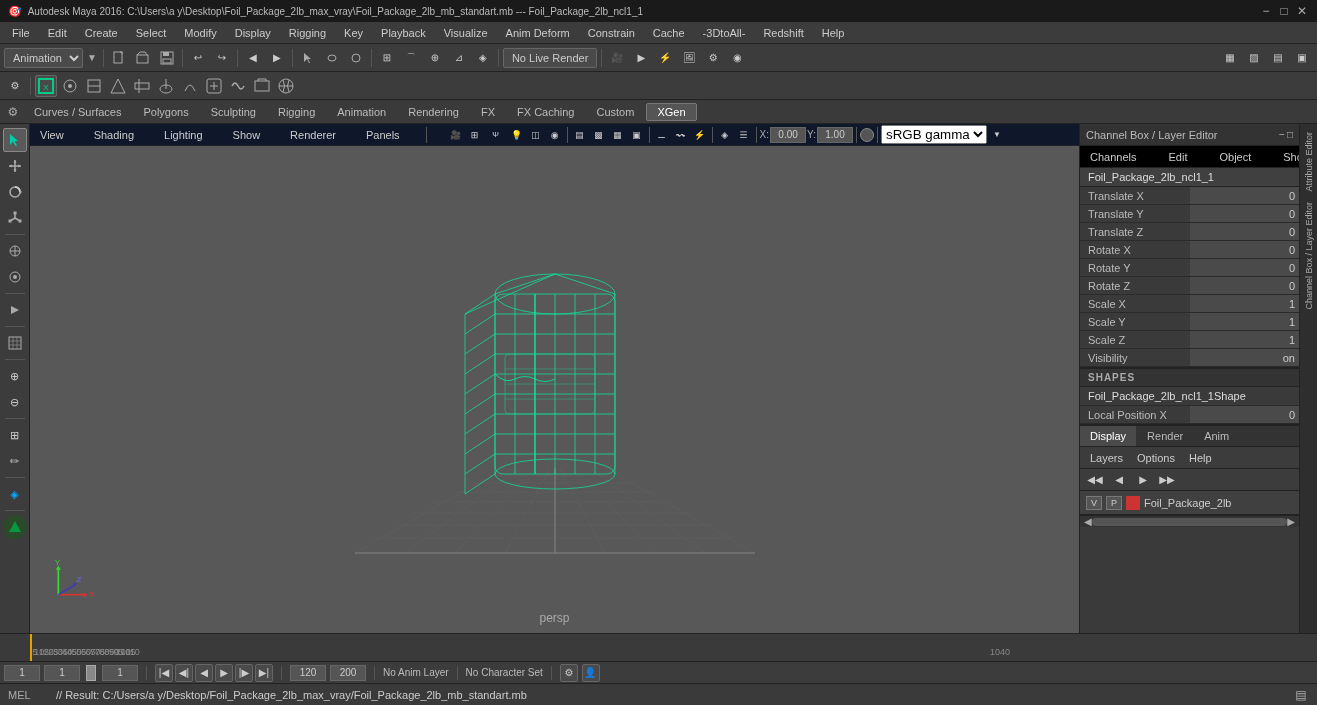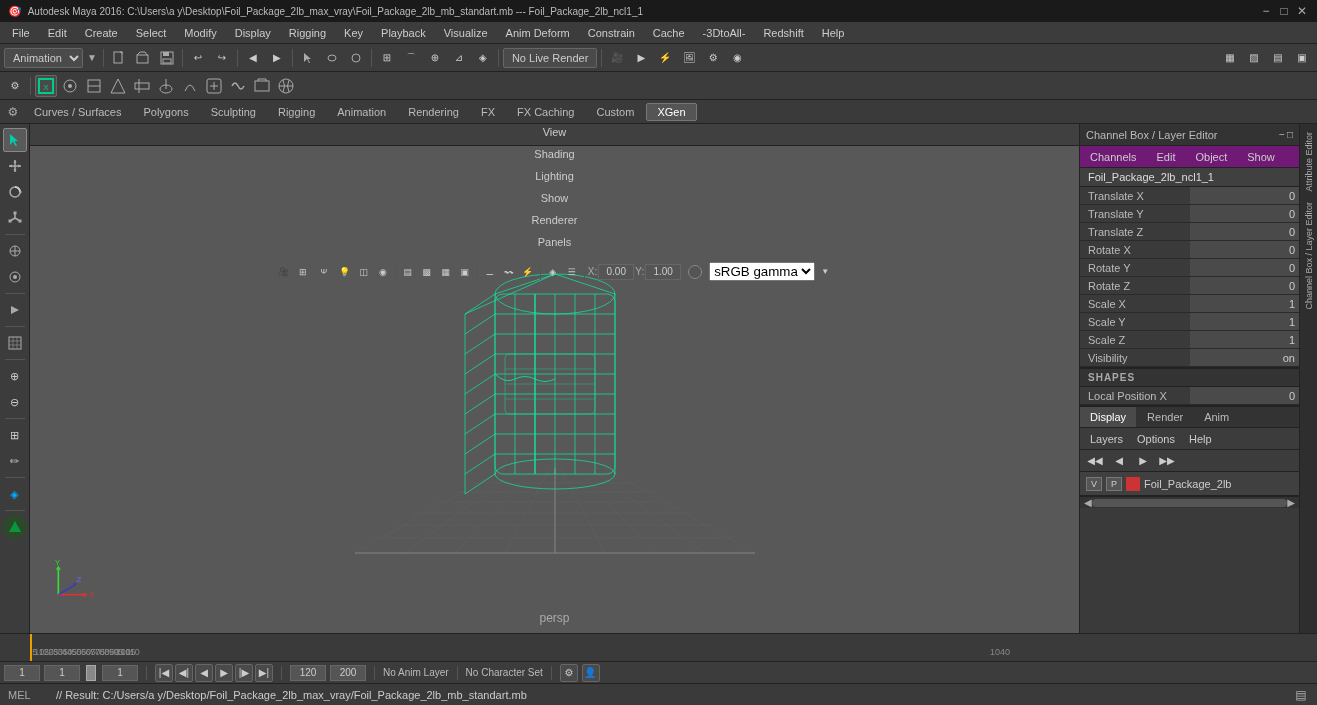--- a/index.html
+++ b/index.html
@@ -194,31 +194,30 @@
     
     #viewport {
       flex: 1;
       background: #585858;
       position: relative;
       overflow: hidden;
     }
 
     
     #viewport-topbar {
-      background: #404040;
+      background: #0f172a;
       height: 22px;
       display: flex;
       align-items: center;
       padding: 0 4px;
-      gap: 6px;
+      gap: 18px;
       border-bottom: 1px solid #222;
       position: absolute;
       top: 0; left: 0; right: 0;
       z-index: 10;
-      flex-direction: column;
     }
     #viewport-topbar .vp-menu {
       padding: 2px 6px;
       cursor: pointer;
       color: #ccc;
       font-size: 11px;
       border-radius: 2px;
     }
     #viewport-topbar .vp-sep {
       width: 1px;
@@ -279,26 +278,26 @@
       font-size: 11px;
       color: #bbb;
     }
     #right-panel-header .rp-icons {
       display: flex;
       gap: 2px;
     }
 
     
     #channel-menu {
-      background: #701a75;
+      background: #000000;
       height: 22px;
       display: flex;
       align-items: center;
       padding: 0 4px;
-      gap: 8px;
+      gap: 20px;
       border-bottom: 1px solid #222;
     }
     .ch-menu-item {
       padding: 2px 6px;
       cursor: pointer;
       color: #ccc;
       font-size: 11px;
       border-radius: 2px;
     }
 
@@ -1101,20 +1100,21 @@
         <span class="ch-label">Scale Z</span>
         <span class="ch-value">1</span>
       </div>
       <div class="ch-row">
         <span class="ch-label">Visibility</span>
         <span class="ch-value">on</span>
       </div>
     </div>
 
     <div class="section-header">SHAPES</div>
+    <div class="shape-name">Foil_Package_2lb_ncl1_1Shape</div>
     <div class="ch-row">
       <span class="ch-label">Local Position X</span>
       <span class="ch-value">0</span>
     </div>
 
     <div id="panel-tabs">
       <span class="panel-tab active">Display</span>
       <span class="panel-tab">Render</span>
       <span class="panel-tab">Anim</span>
     </div>

